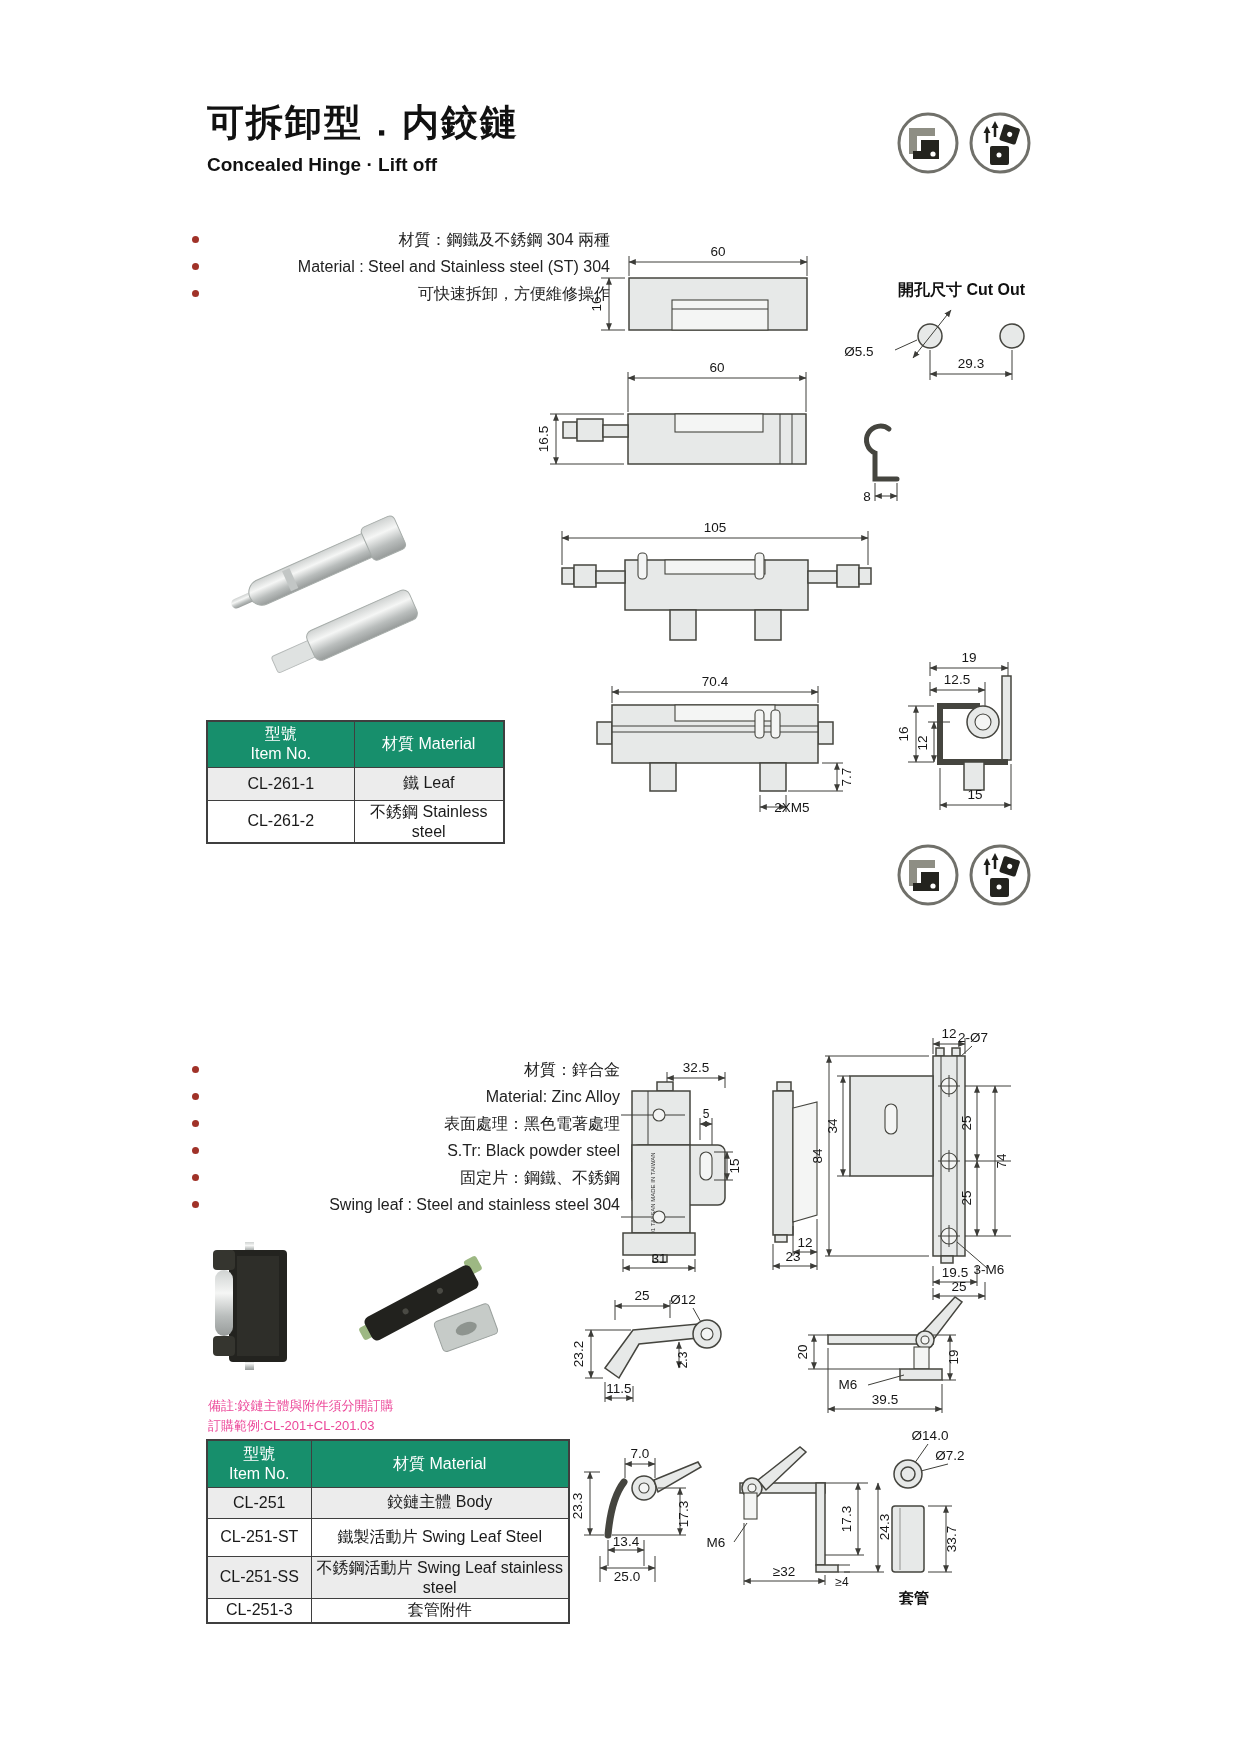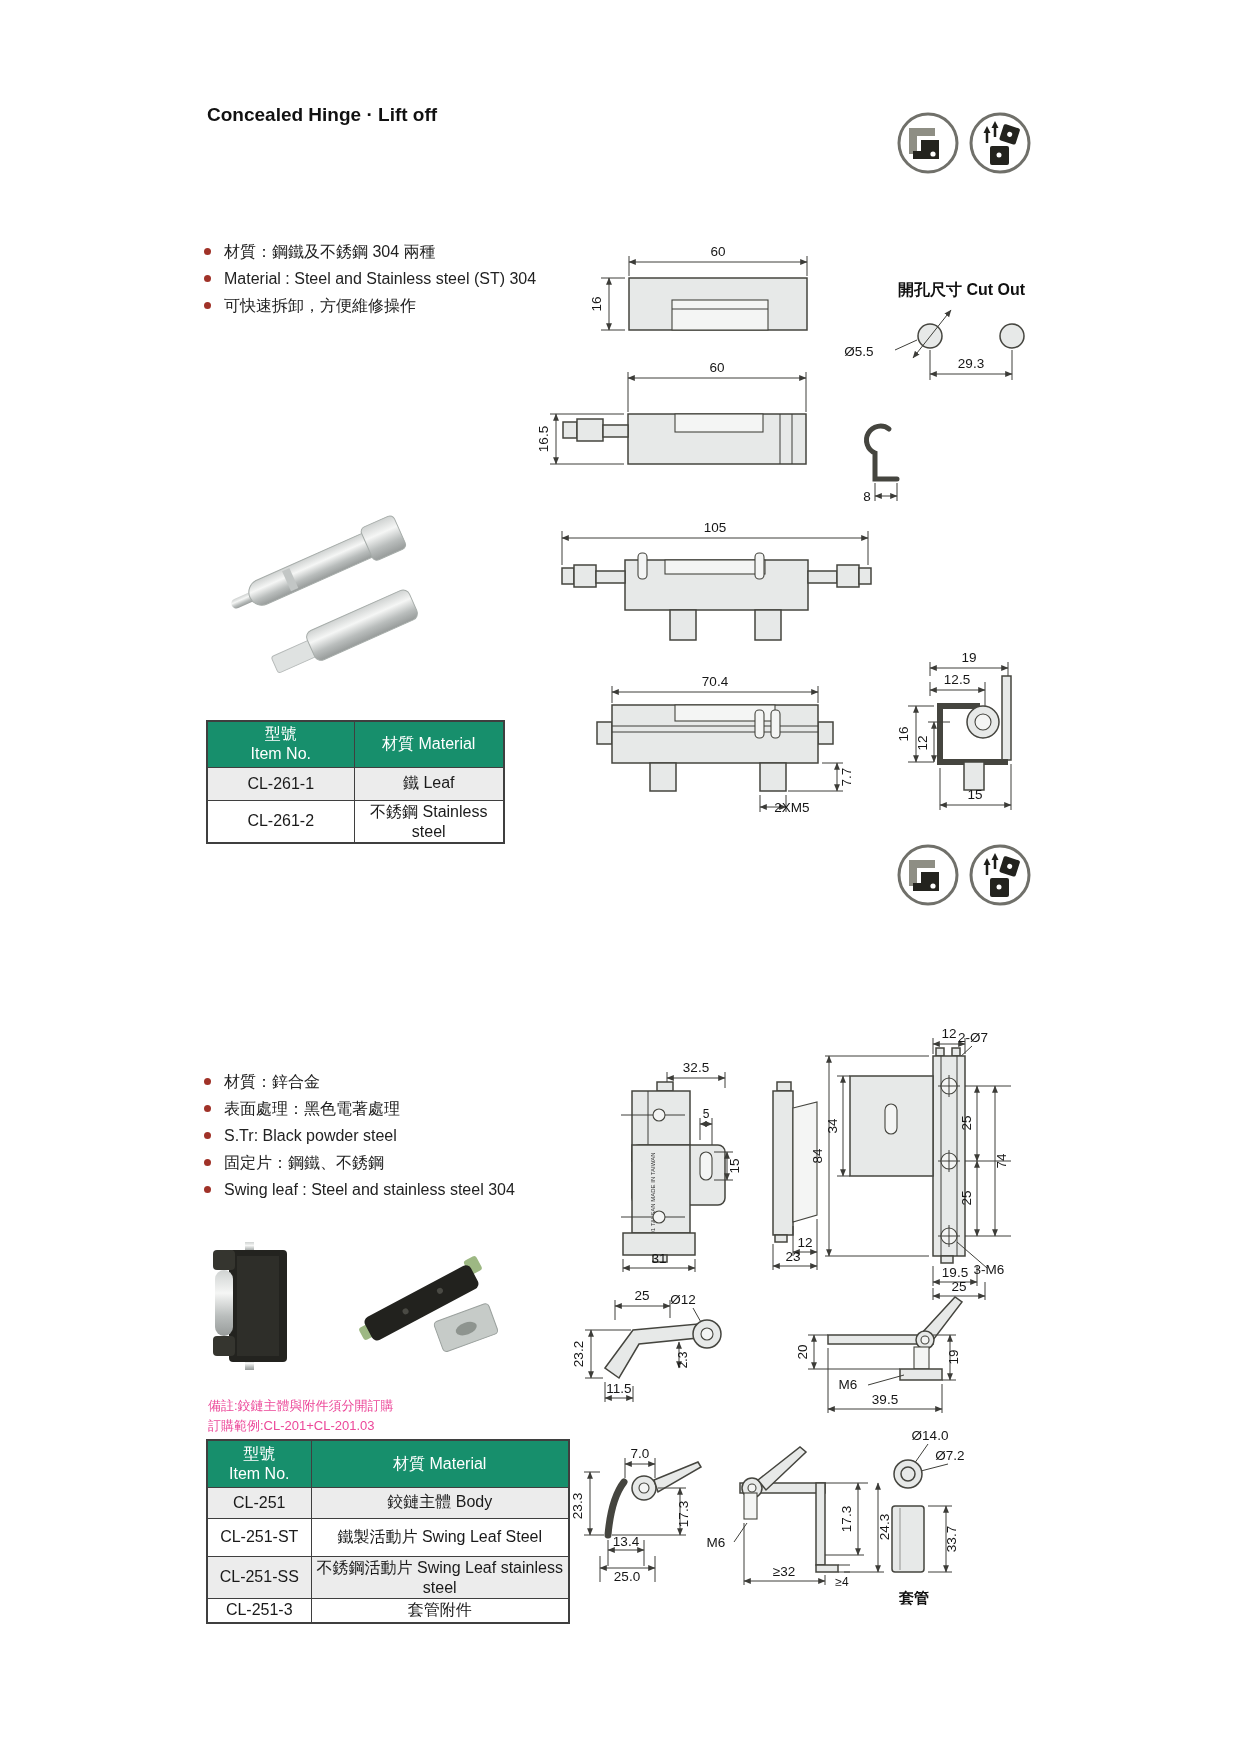--- a/index.html
+++ b/index.html
@@ -1,21 +1,21 @@
 <!DOCTYPE html>
 <html><head>
 <meta charset="utf-8">
 <style>
   html,body{margin:0;padding:0;background:#fff;}
   .page{position:relative;width:1241px;height:1754px;background:#fff;overflow:hidden;
         font-family:"Liberation Sans","DejaVu Sans",sans-serif;color:#1c1c1c;}
   .abs{position:absolute;}
   .title-zh{font-size:37px;font-weight:bold;letter-spacing:2px;color:#111;margin:0;}
   .title-en{font-size:19px;font-weight:bold;color:#111;margin:6px 0 16px 0;}
-  .bullets{list-style:none;margin:12px;padding:0;}
+  .bullets{list-style:none;margin:0;padding:0;text-align:right;}
   .bullets li{position:relative;padding-left:22px;font-size:16px;line-height:27px;color:#222;}
   .dot{position:absolute;left:2px;top:10px;width:7px;height:7px;border-radius:50%;background:#A03228;}
   .cut-label{font-size:16px;font-weight:bold;color:#111;}
   .note{font-size:13px;color:#ec4899;line-height:1.5;margin-top:6px;}
   table.spec{position:absolute;border-collapse:collapse;table-layout:fixed;font-size:16px;
              border:2px solid #3f3f3f;background:#fff;}
   table.spec th{background:#178F6C;color:#fff;font-weight:normal;border:1px solid #3f3f3f;
                 text-align:center;vertical-align:middle;line-height:1.25;}
   table.spec td{border:1px solid #3f3f3f;text-align:center;vertical-align:middle;color:#1a1a1a;}
   table.spec tr.alt td{background:#ececec;}
@@ -42,20 +42,21 @@
       <linearGradient id="met" x1="0" y1="0" x2="0" y2="1">
         <stop offset="0" stop-color="#cfd2d1"></stop>
           <stop offset="0.35" stop-color="#f5f6f5"></stop>
         <stop offset="0.7" stop-color="#b9bdbc"></stop>
           <stop offset="1" stop-color="#979b9a"></stop>
       </linearGradient>
     </defs>
   </svg>
 
   <div class="abs" style="left:207px;top:98px;">
+    <h1 class="title-zh">可拆卸型．内鉸鏈</h1>
     <div class="title-en">Concealed Hinge · Lift off</div>
   </div>
 
   <svg class="draw" style="left:895px;top:110px;" width="140" height="68" viewBox="0 0 140 68">
     <g>
       <circle cx="33" cy="33" r="29" fill="none" stroke="#70706a" stroke-width="3"></circle>
       <g transform="translate(14,13)">
         <path d="M0,5 H26 V13 H8 V31 H0 Z" fill="#8e8e84"></path>
         <path d="M12,17 H30 V36 H4 V28 H12 Z" fill="#23231e"></path>
         <circle cx="24" cy="31" r="2.6" fill="#fff"></circle>
@@ -268,20 +269,21 @@
           <circle cx="28.5" cy="12.5" r="2.5" fill="#fff"></circle>
         </g>
         <rect x="9" y="24" width="19" height="19" rx="2" fill="#23231e"></rect>
         <circle cx="18" cy="33" r="2.5" fill="#fff"></circle>
       </g>
     </g>
   </svg>
 
   <ul class="bullets abs" style="left:190px;top:1056px;width:430px;line-height:29px;">
     <li><span class="dot"></span><span>材質：鋅合金</span></li>
+    <li><span class="dot"></span><span>Material: Zinc Alloy</span></li>
     <li><span class="dot"></span><span>表面處理：黑色電著處理</span></li>
     <li><span class="dot"></span><span>S.Tr: Black powder steel</span></li>
     <li><span class="dot"></span><span>固定片：鋼鐵、不銹鋼</span></li>
     <li><span class="dot"></span><span>Swing leaf : Steel and stainless steel 304</span></li>
   </ul>
 
   <svg class="draw" style="left:185px;top:1240px;" width="135" height="132" viewBox="0 0 135 132">
     <rect x="60" y="2" width="9" height="10" fill="url(#met)"></rect>
     <rect x="60" y="120" width="9" height="10" fill="url(#met)"></rect>
     <rect x="44" y="10" width="58" height="112" rx="4" fill="#23231f"></rect>

